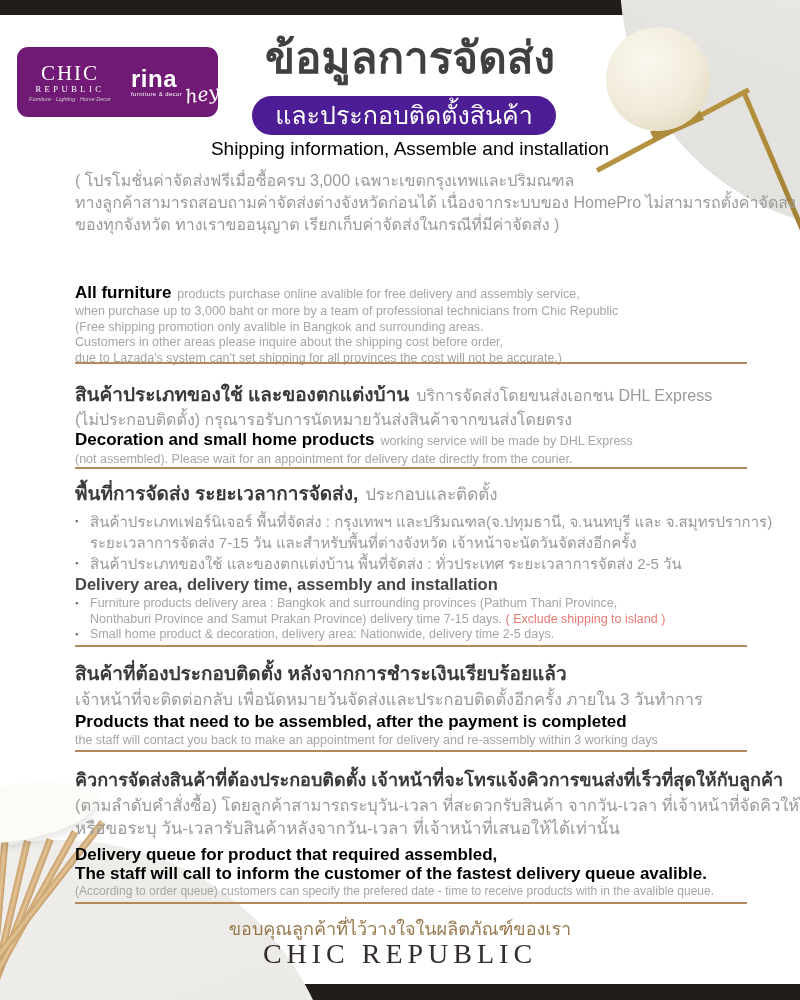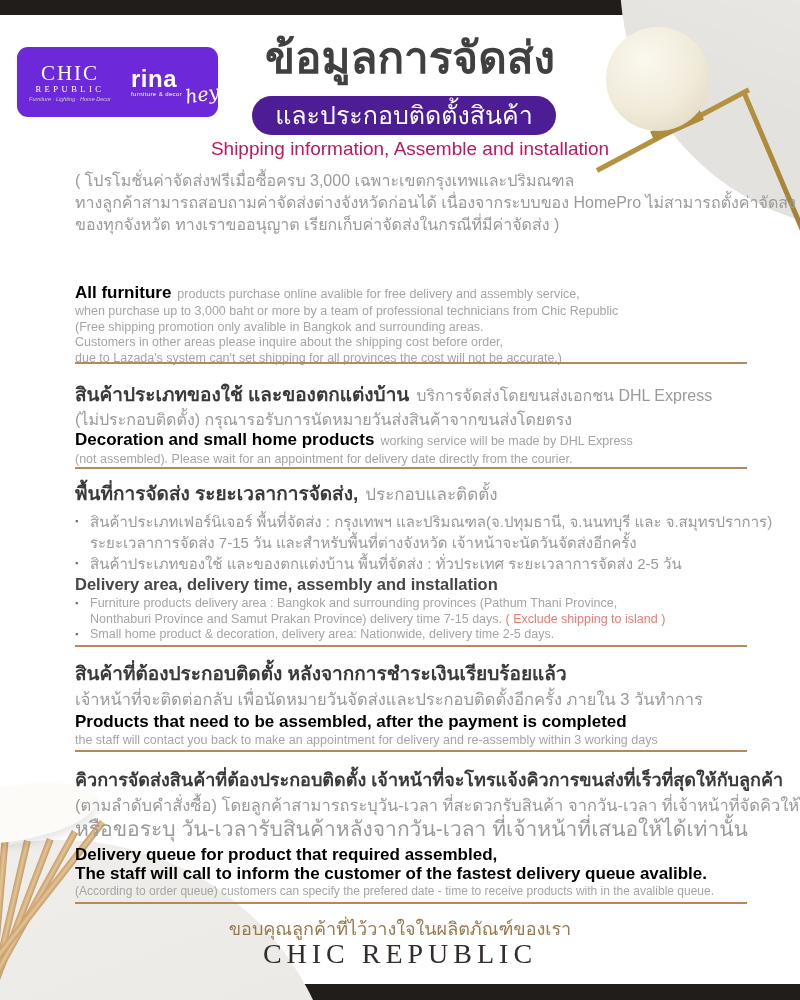--- a/index.html
+++ b/index.html
@@ -32,38 +32,38 @@
   .leg1{left:2px;top:835px;height:175px;transform:rotate(5deg);}
   .leg2{left:24px;top:840px;height:172px;transform:rotate(13deg);}
   .leg3{left:47px;top:838px;height:178px;transform:rotate(21deg);}
   .leg4{left:72px;top:830px;height:192px;transform:rotate(29deg);}
   .leg5{left:100px;top:820px;height:216px;transform:rotate(38deg);}
   .stool-seat{left:-70px;top:786px;width:167px;height:55px;border-radius:50%;
               background:#fcfbf7;transform:rotate(-9deg);
               box-shadow:0 5px 8px rgba(0,0,0,0.10);z-index:3;}
 
   
-  .logo-panel{left:17px;top:47px;width:201px;height:70px;background:#6d28d9;border-radius:11px;
+  .logo-panel{left:17px;top:47px;width:201px;height:70px;background:#701a75;border-radius:11px;
               display:flex;align-items:center;justify-content:center;gap:15px;z-index:5;}
   .chic{width:92px;text-align:center;color:#fff;}
   .chic-name{font-size:21px;letter-spacing:2px;line-height:20px;font-family:"Liberation Serif",serif;}
   .chic-sub{font-size:8.5px;letter-spacing:3.5px;margin-top:1px;font-family:"Liberation Serif",serif;}
   .chic-tag{font-size:5.5px;color:#cfccc8;font-style:italic;margin-top:2px;}
   .rina{position:relative;width:80px;color:#fff;}
   .rina-name{font-weight:bold;font-size:24px;letter-spacing:0.5px;line-height:22px;}
   .rina-sub{font-size:6px;letter-spacing:0.4px;margin-top:1px;}
   .rina-script{position:absolute;right:-8px;bottom:-8px;font-family:"DejaVu Serif",serif;
                font-style:italic;font-size:19px;transform:rotate(-10deg);}
 
   
   .title{left:210px;top:26px;width:400px;text-align:center;font-size:44px;font-weight:bold;
          color:#404040;z-index:5;line-height:64px;}
   .badge{left:252px;top:96px;width:304px;height:39px;background:#4c1d95;border-radius:20px;
          color:#ffffff;font-size:25px;text-align:center;line-height:38px;z-index:5;}
-  .subtitle{left:150px;top:138px;width:520px;text-align:center;font-size:19px;color:#be185d;z-index:5;}
+  .subtitle{left:150px;top:138px;width:520px;text-align:center;font-size:19px;color:#000000;z-index:5;}
 
   
   .blk{left:75px;width:680px;z-index:5;}
   .ln{white-space:nowrap;}
   .th-lead{font-size:19px;font-weight:bold;color:#3a3a3a;margin-right:7px;}
   .th-body{font-size:16px;color:#9a9a9a;}
   .th-ln{line-height:22px;}
   .en-lead{font-size:17px;font-weight:bold;color:#000000;margin-right:6px;}
   .en-body{font-size:12.5px;color:#a5a5a5;}
   .en-ln{line-height:15.5px;}
@@ -165,21 +165,21 @@
   </div>
   <div class="abs blk" style="top:712px">
     <div class="ln en-lead" style="line-height:20px;margin-right:0">Products that need to be assembled, after the payment is completed</div>
     <div class="ln en-body" style="line-height:16px">the staff will contact you back to make an appointment for delivery and re-assembly within 3 working days</div>
   </div>
   <div class="abs hr" style="top:750px"></div>
 
   <div class="abs blk" style="top:766px">
     <div class="ln th-lead" style="font-size:18px;line-height:28px;margin-right:0">คิวการจัดส่งสินค้าที่ต้องประกอบติดตั้ง เจ้าหน้าที่จะโทรแจ้งคิวการขนส่งที่เร็วที่สุดให้กับลูกค้า</div>
     <div class="ln th-body" style="font-size:16.5px;line-height:23px">(ตามลำดับคำสั่งซื้อ) โดยลูกค้าสามารถระบุวัน-เวลา ที่สะดวกรับสินค้า จากวัน-เวลา ที่เจ้าหน้าที่จัดคิวให้ได้</div>
-    <div class="ln th-body" style="font-size:21px;line-height:23px">หรือขอระบุ วัน-เวลารับสินค้าหลังจากวัน-เวลา ที่เจ้าหน้าที่เสนอให้ได้เท่านั้น</div>
+    <div class="ln th-body" style="font-size:17px;line-height:23px">หรือขอระบุ วัน-เวลารับสินค้าหลังจากวัน-เวลา ที่เจ้าหน้าที่เสนอให้ได้เท่านั้น</div>
   </div>
   <div class="abs blk" style="top:845px">
     <div class="ln en-lead" style="line-height:19px;margin-right:0">Delivery queue for product that required assembled,</div>
     <div class="ln en-lead" style="line-height:19px;margin-right:0">The staff will call to inform the customer of the fastest delivery queue avalible.</div>
     <div class="ln en-body" style="font-size:12px;line-height:16px">(According to order queue) customers can specify the prefered date - time to receive products with in the avalible queue.</div>
   </div>
   <div class="abs hr" style="top:902px"></div>
 
   <div class="abs thanks">ขอบคุณลูกค้าที่ไว้วางใจในผลิตภัณฑ์ของเรา</div>
   <div class="abs brand">CHIC REPUBLIC</div>

